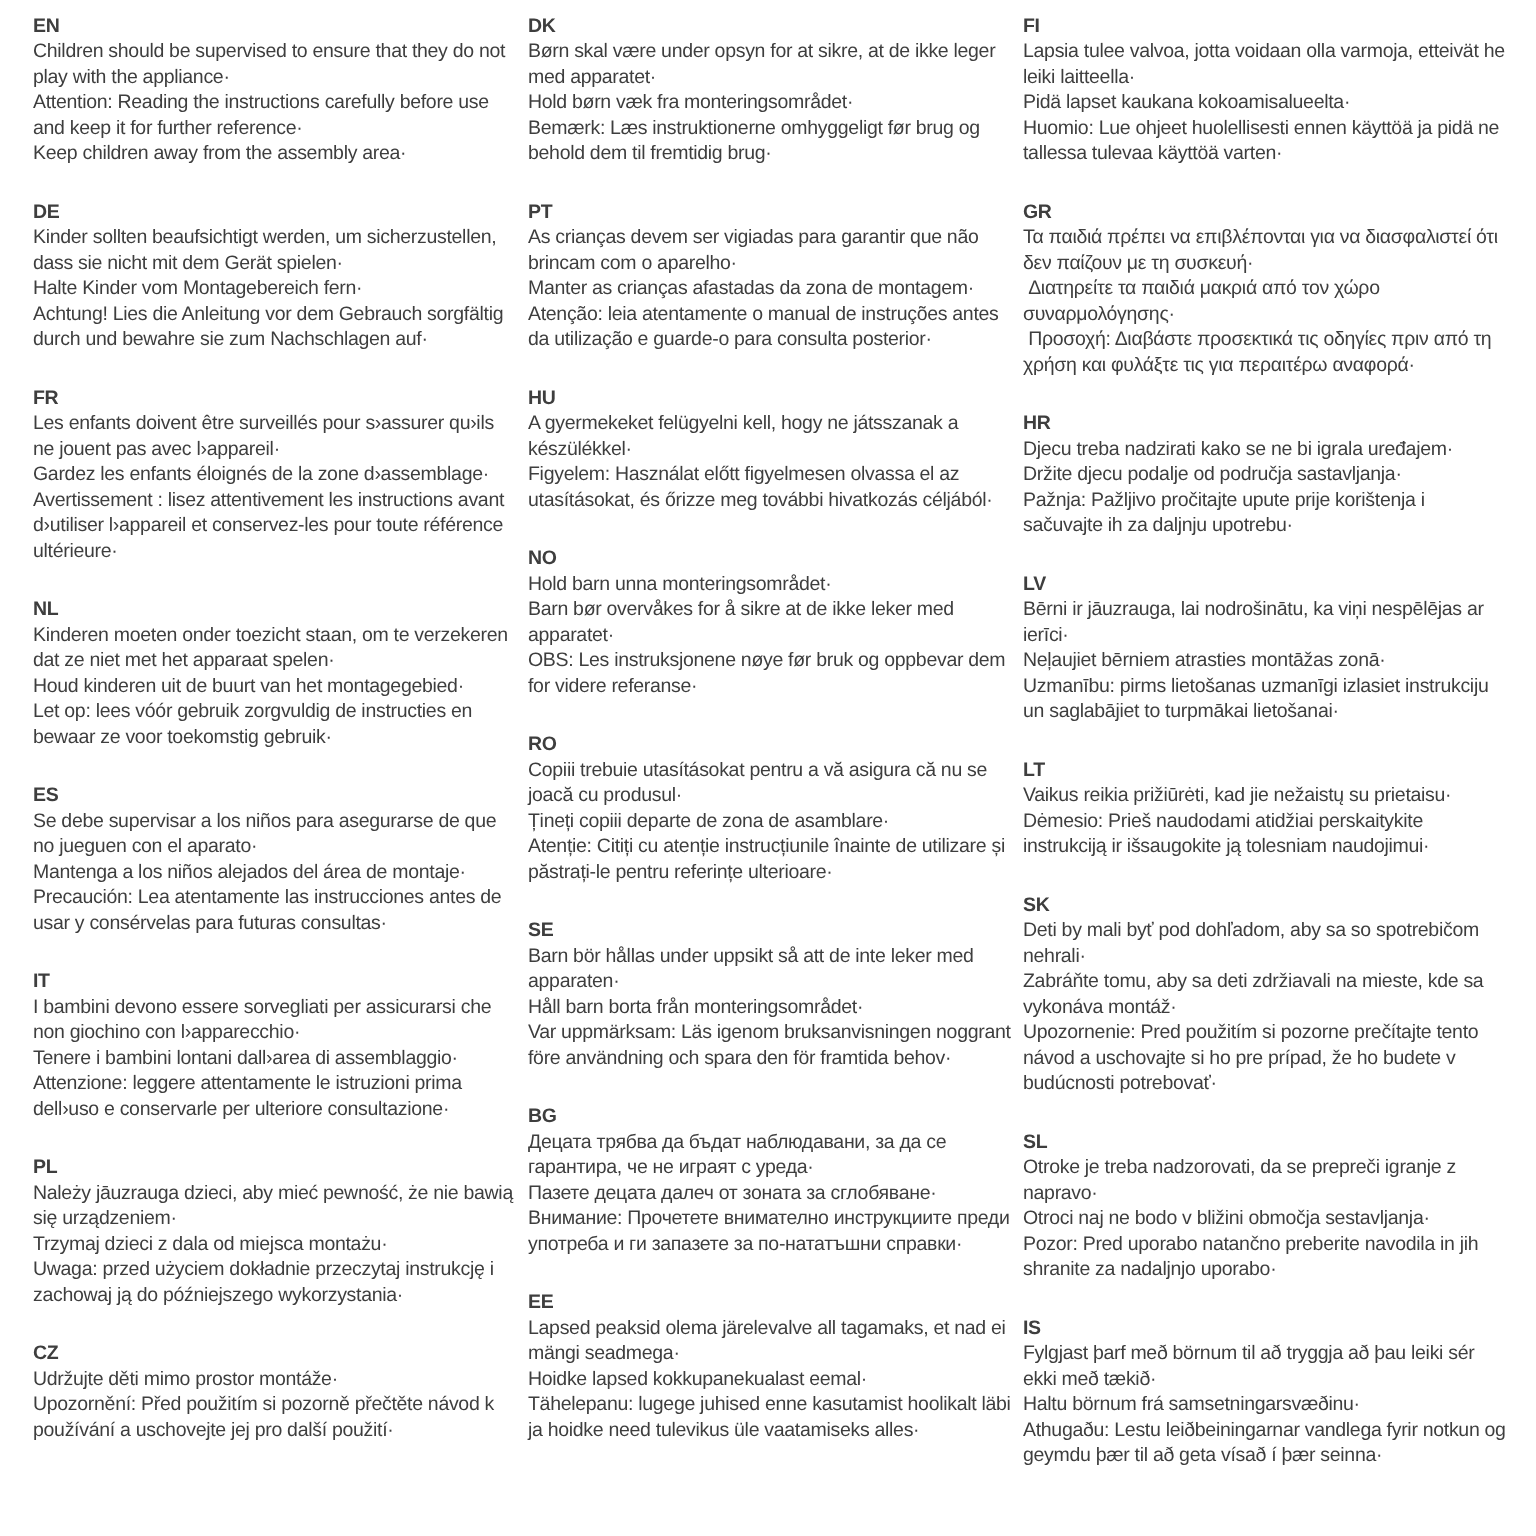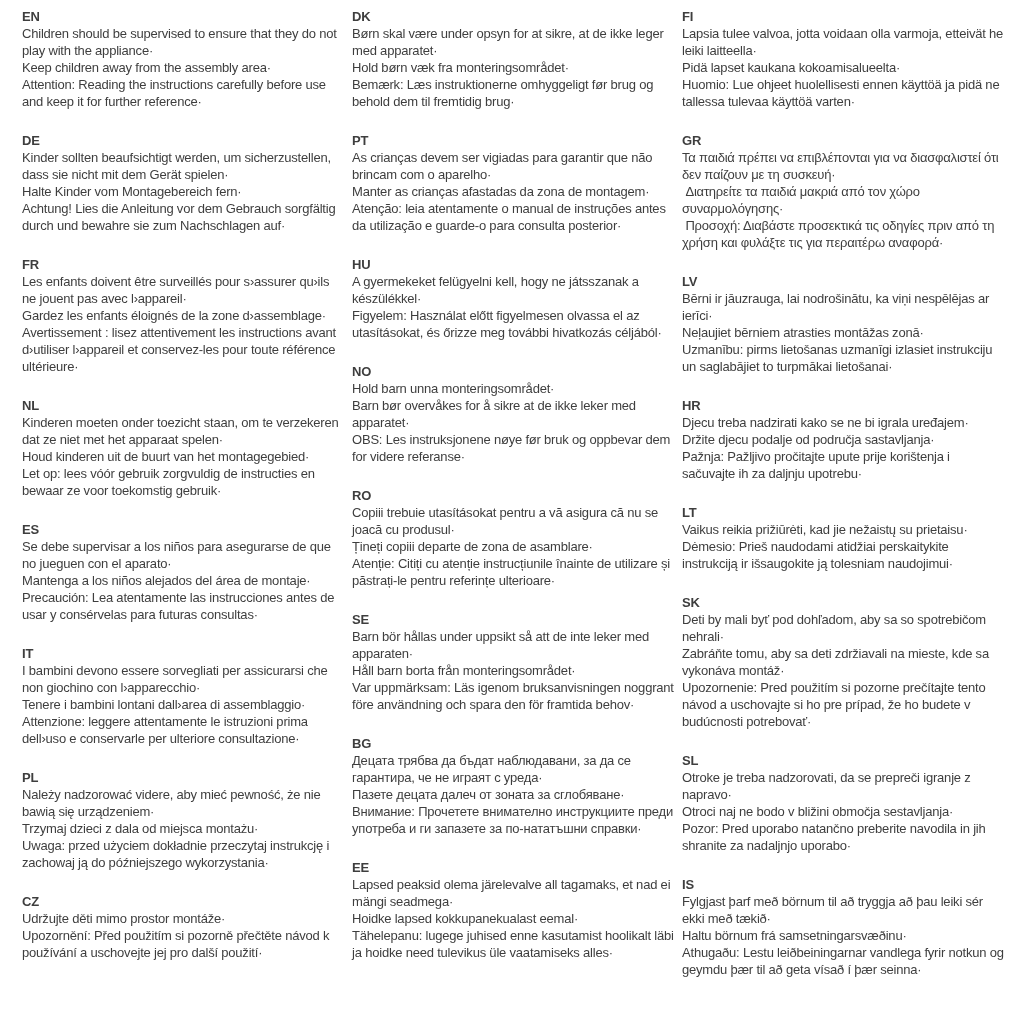--- a/index.html
+++ b/index.html
@@ -46,22 +46,22 @@
   }
 </style>
 </head>
 <body style="color: rgb(62, 62, 62); background: rgb(255, 255, 255);">
 
 <div class="page">
   <div class="col">
   <section class="lang-section">
     <h2 class="lang-code">EN</h2>
   <p class="sentence">Children should be supervised to ensure that they do not play with the appliance·</p>
+        <p class="sentence">Attention: Reading the instructions carefully before use and keep it for further reference·</p>
         <p class="sentence">Keep children away from the assembly area·</p>
-        <p class="sentence">Attention: Reading the instructions carefully before use and keep it for further reference·</p>
       </section>
 
   <section class="lang-section">
     <h2 class="lang-code">DE</h2>
   <p class="sentence">Kinder sollten beaufsichtigt werden, um sicherzustellen, dass sie nicht mit dem Gerät spielen·</p>
         <p class="sentence">Halte Kinder vom Montagebereich fern·</p>
         <p class="sentence">Achtung! Lies die Anleitung vor dem Gebrauch sorgfältig durch und bewahre sie zum Nachschlagen auf·</p>
       </section>
 
   <section class="lang-section">
@@ -87,21 +87,21 @@
 
   <section class="lang-section">
     <h2 class="lang-code">IT</h2>
   <p class="sentence">I bambini devono essere sorvegliati per assicurarsi che non giochino con l›apparecchio·</p>
         <p class="sentence">Tenere i bambini lontani dall›area di assemblaggio·</p>
         <p class="sentence">Attenzione: leggere attentamente le istruzioni prima dell›uso e conservarle per ulteriore consultazione·</p>
       </section>
 
   <section class="lang-section">
     <h2 class="lang-code">PL</h2>
-  <p class="sentence">Należy nadzorować videre, aby mieć pewność, że nie bawią się urządzeniem·</p>
+  <p class="sentence">Należy jāuzrauga dzieci, aby mieć pewność, że nie bawią się urządzeniem·</p>
         <p class="sentence">Trzymaj dzieci z dala od miejsca montażu·</p>
         <p class="sentence">Uwaga: przed użyciem dokładnie przeczytaj instrukcję i zachowaj ją do późniejszego wykorzystania·</p>
       </section>
 
   <section class="lang-section">
     <h2 class="lang-code">CZ</h2>
         <p class="sentence">Udržujte děti mimo prostor montáže·</p>
         <p class="sentence">Upozornění: Před použitím si pozorně přečtěte návod k používání a uschovejte jej pro další použití·</p>
       </section>
 </div>
@@ -170,34 +170,34 @@
       </section>
 
   <section class="lang-section">
     <h2 class="lang-code">GR</h2>
   <p class="sentence">Τα παιδιά πρέπει να επιβλέπονται για να διασφαλιστεί ότι δεν παίζουν με τη συσκευή·</p>
         <p class="sentence"> Διατηρείτε τα παιδιά μακριά από τον χώρο συναρμολόγησης·</p>
         <p class="sentence"> Προσοχή: Διαβάστε προσεκτικά τις οδηγίες πριν από τη χρήση και φυλάξτε τις για περαιτέρω αναφορά·</p>
       </section>
 
   <section class="lang-section">
+    <h2 class="lang-code">HR</h2>
+  <p class="sentence">Djecu treba nadzirati kako se ne bi igrala uređajem·</p>
+        <p class="sentence">Držite djecu podalje od područja sastavljanja·</p>
+        <p class="sentence">Pažnja: Pažljivo pročitajte upute prije korištenja i sačuvajte ih za daljnju upotrebu·</p>
+      </section>
+
+  <section class="lang-section">
     <h2 class="lang-code">LV</h2>
   <p class="sentence">Bērni ir jāuzrauga, lai nodrošinātu, ka viņi nespēlējas ar ierīci·</p>
         <p class="sentence">Neļaujiet bērniem atrasties montāžas zonā·</p>
         <p class="sentence">Uzmanību: pirms lietošanas uzmanīgi izlasiet instrukciju un saglabājiet to turpmākai lietošanai·</p>
       </section>
 
   <section class="lang-section">
-    <h2 class="lang-code">HR</h2>
-  <p class="sentence">Djecu treba nadzirati kako se ne bi igrala uređajem·</p>
-        <p class="sentence">Držite djecu podalje od područja sastavljanja·</p>
-        <p class="sentence">Pažnja: Pažljivo pročitajte upute prije korištenja i sačuvajte ih za daljnju upotrebu·</p>
-      </section>
-
-  <section class="lang-section">
     <h2 class="lang-code">LT</h2>
   <p class="sentence">Vaikus reikia prižiūrėti, kad jie nežaistų su prietaisu·</p>
         <p class="sentence">Dėmesio: Prieš naudodami atidžiai perskaitykite instrukciją ir išsaugokite ją tolesniam naudojimui·</p>
       </section>
 
   <section class="lang-section">
     <h2 class="lang-code">SK</h2>
   <p class="sentence">Deti by mali byť pod dohľadom, aby sa so spotrebičom nehrali·</p>
         <p class="sentence">Zabráňte tomu, aby sa deti zdržiavali na mieste, kde sa vykonáva montáž·</p>
         <p class="sentence">Upozornenie: Pred použitím si pozorne prečítajte tento návod a uschovajte si ho pre prípad, že ho budete v budúcnosti potrebovať·</p>

